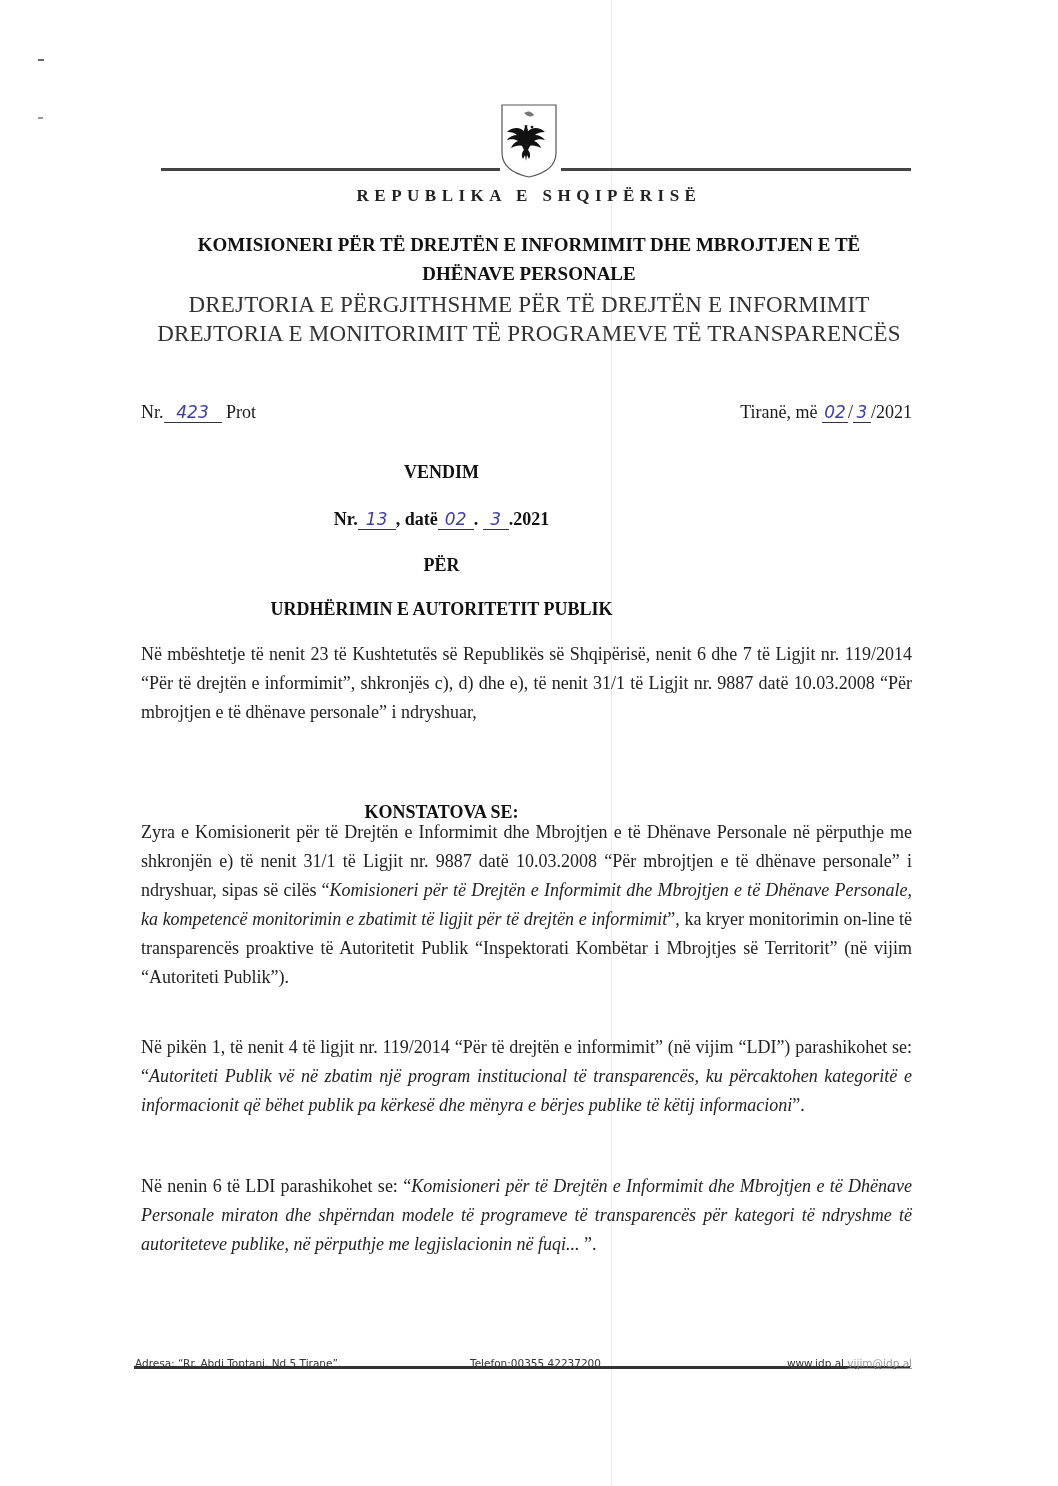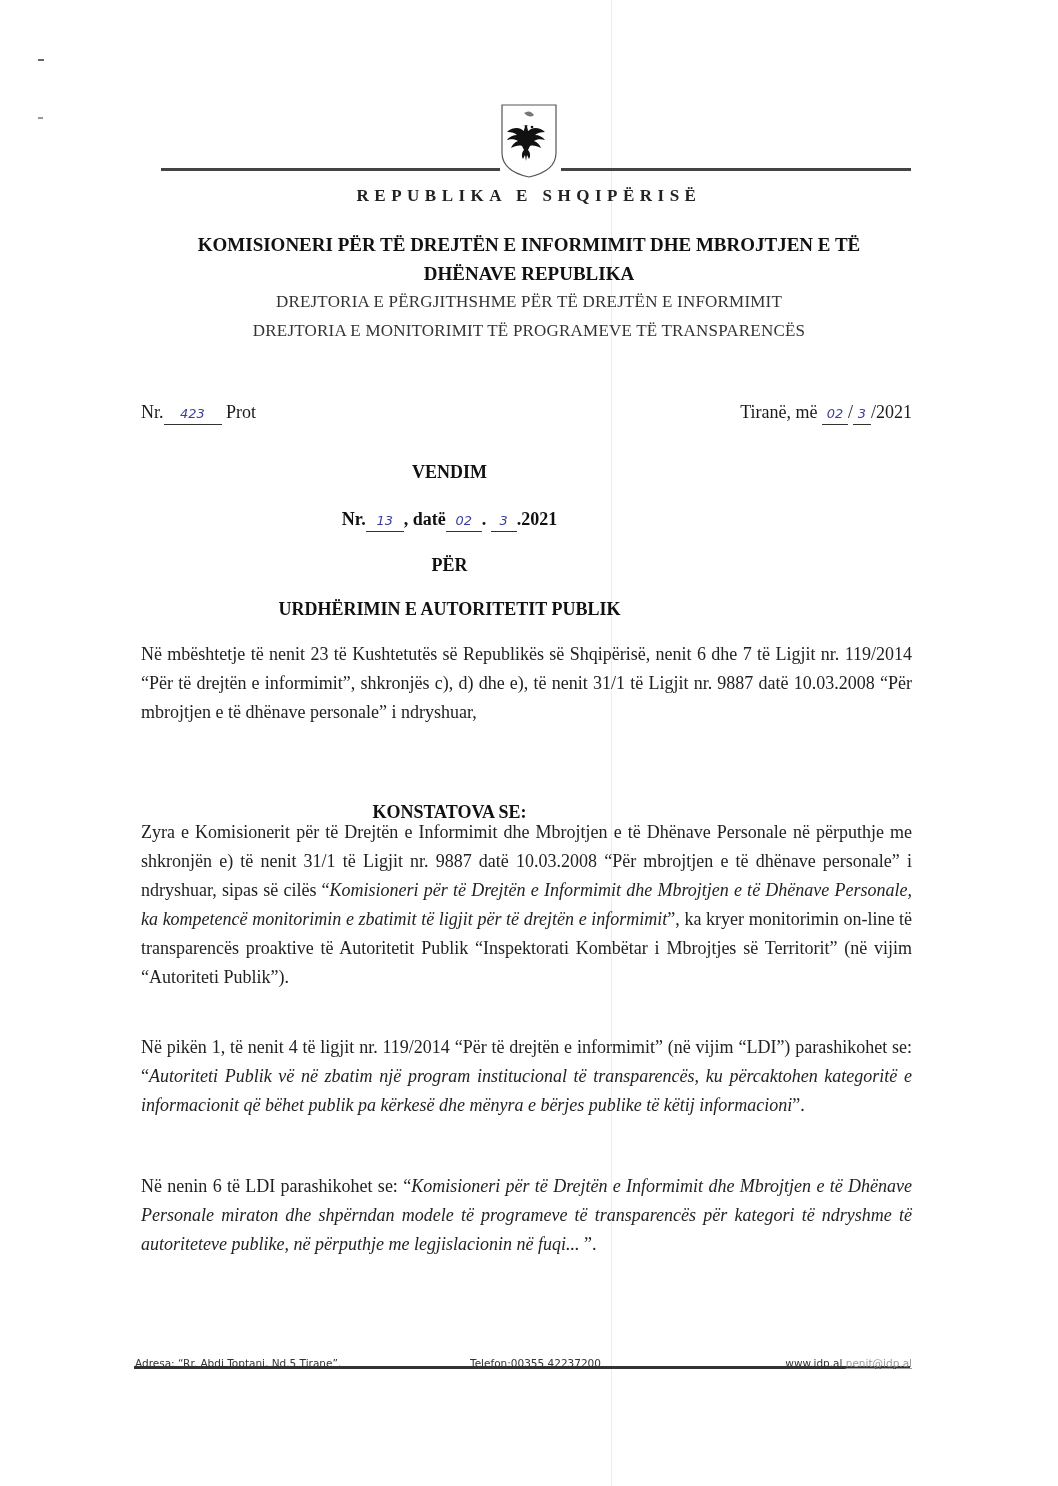--- a/index.html
+++ b/index.html
@@ -10,29 +10,29 @@
     .fold { position: absolute; left: 611px; top: 0; width: 1px; height: 1486px; background: #ececec; }
     .speck { position: absolute; background: #666; height: 2px; }
     .emblem-wrap { position: absolute; left: 500px; top: 103px; width: 58px; height: 76px; }
     .rule-top { position: absolute; top: 168px; height: 3px; background: #444; }
     .republic {
       position: absolute; top: 186px; left: 0; width: 1058px; text-align: center;
       font-size: 17px; font-weight: bold; letter-spacing: 5.5px; color: #222;
     }
     .hdr { position: absolute; left: 0; width: 1058px; text-align: center; }
     .hdr-bold { font-weight: bold; font-size: 19px; color: #111; }
-    .hdr-light { font-size: 17px; color: #333; letter-spacing: 0.2px; }
+    .hdr-light { font-size: 23px; color: #333; letter-spacing: 0.2px; }
     .meta-left { position: absolute; left: 141px; top: 402px; font-size: 18px; }
     .meta-right { position: absolute; right: 146px; top: 402px; font-size: 18px; margin-left: 24px; }
     .hw {
       font-family: "DejaVu Sans", sans-serif; font-style: italic; color: #3b3fa0;
-      font-size: 13px; display: inline-block; border-bottom: 1px solid #333; text-align: center;
+      font-size: 17px; display: inline-block; border-bottom: 1px solid #333; text-align: center;
       line-height: 20px;
     }
-    .center-bold { position: absolute; left: 0; width: 883px; text-align: center; font-weight: bold; font-size: 18px; color: #111; margin-left: 8px; }
+    .center-bold { position: absolute; left: 0; width: 883px; text-align: center; font-weight: bold; font-size: 18px; color: #111; }
     .para {
       position: absolute; left: 141px; width: 771px; font-size: 18px; line-height: 29px;
       text-align: justify; color: #222;
     }
     .para i { font-style: italic; }
     .footer-rule { position: absolute; left: 134px; top: 1366px; width: 776px; height: 3px; background: #333; }
     .footer {
       position: absolute; top: 1357px; font-family: "DejaVu Sans", sans-serif; font-size: 10.5px; color: #333;
     }
     .footer a { color: #333; text-decoration: underline; margin-top: 20px; }
@@ -53,21 +53,21 @@
     <circle cx="26" cy="24" r="1.3" fill="#111"></circle>
     <circle cx="32" cy="24" r="1.3" fill="#111"></circle>
   </svg>
 </div>
 <div class="rule-top" style="left:161px;width:339px;"></div>
 <div class="rule-top" style="left:561px;width:350px;"></div>
 
 <div class="republic">REPUBLIKA E SHQIPËRISË</div>
 
 <div class="hdr hdr-bold" style="top:234px;">KOMISIONERI PËR TË DREJTËN E INFORMIMIT DHE MBROJTJEN E TË</div>
-<div class="hdr hdr-bold" style="top:263px;">DHËNAVE REPUBLIKA</div>
+<div class="hdr hdr-bold" style="top:263px;">DHËNAVE PERSONALE</div>
 <div class="hdr hdr-light" style="top:292px;">DREJTORIA E PËRGJITHSHME PËR TË DREJTËN E INFORMIMIT</div>
 <div class="hdr hdr-light" style="top:321px;">DREJTORIA E MONITORIMIT TË PROGRAMEVE TË TRANSPARENCËS</div>
 
 <div class="meta-left">
   <span>Nr.</span><span class="hw" style="width:58px;">423</span>
   <span>Prot</span>
 </div>
 <div class="meta-right">
   <span>Tiranë, më</span>
   <span class="hw" style="width:26px;">02</span>/<span class="hw" style="width:18px;">3</span><span>/2021</span>
@@ -94,14 +94,14 @@
 
 <div class="para" style="top:1172px;">
   <span>Në nenin 6 të LDI parashikohet se: “</span><i>Komisioneri për të Drejtën e Informimit dhe Mbrojtjen e të Dhënave Personale miraton dhe shpërndan modele të programeve të transparencës për kategori të ndryshme të autoriteteve publike, në përputhje me legjislacionin në fuqi...</i><span> ”.</span>
 </div>
 
 <div class="footer-rule"></div>
 <div class="footer" style="left:135px;">Adresa: “Rr. Abdi Toptani, Nd.5 Tirane”.</div>
 <div class="footer" style="left:470px;">Telefon:00355 42237200</div>
 <div class="footer" style="right:146px;">
   <a>www.idp.al</a>
-  <a class="muted">nenit@idp.al</a>
+  <a class="muted">vijim@idp.al</a>
 </div>
 
 </body></html>

